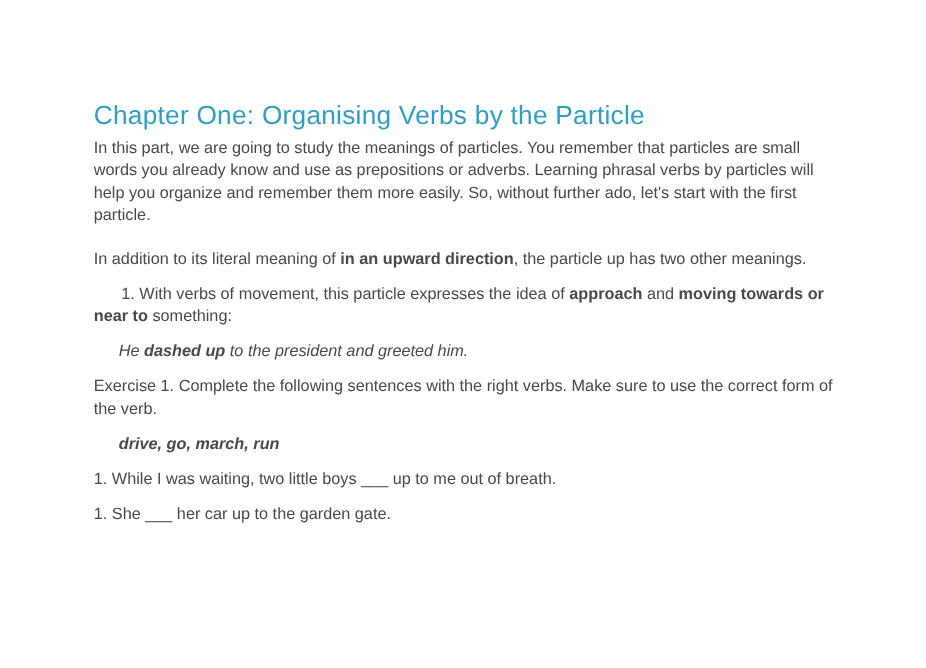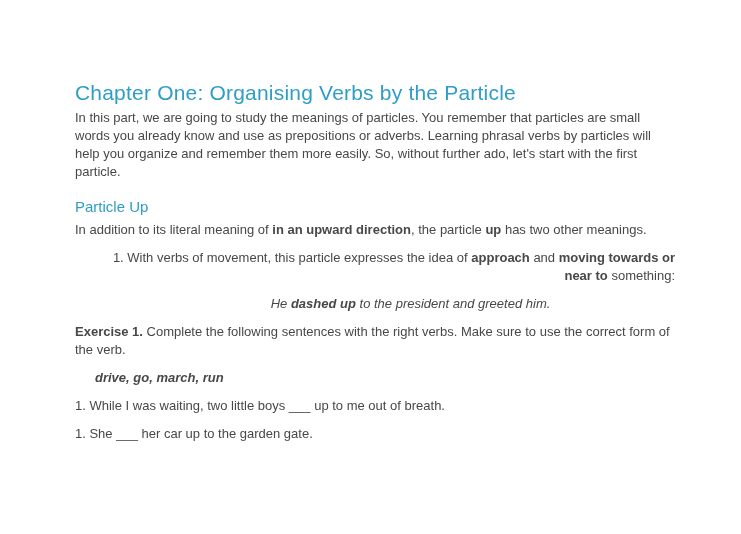--- a/index.html
+++ b/index.html
@@ -36,37 +36,36 @@
     color: var(--heading-color);
     margin: 0 0 5px 0;
   }
   p {
     font-size: 13px;
     line-height: 18px;
     margin: 0 0 10px 0;
     color: var(--body-color);
   }
   p.intro { margin-bottom: 17px; }
-  p.numbered-point { text-indent: 22px; text-align: right; }
-  p.example { margin-left: 71px; font-style: italic; text-align: center; }
+  p.numbered-point { text-indent: 22px; }
+  p.example { margin-left: 20px; font-style: italic; }
   p.word-bank { margin-left: 20px; font-weight: bold; font-style: italic; }
-  .b  { font-weight: bold; }
+  .b  { font-weight: normal; }
   .bi { font-weight: bold; }
 </style>
 </head>
 <body>
 
 <div class="page">
   <div class="content">
 
     <h1 class="chapter">Chapter One: Organising Verbs by the Particle</h1>
 
     <p class="intro">In this part, we are going to study the meanings of particles. You remember that particles are small words you already know and use as prepositions or adverbs. Learning phrasal verbs by particles will help you organize and remember them more easily. So, without further ado, let's start with the first particle.</p>
 
-    <h2 class="section">Particle Up</h2>
 
     <p><span>In addition to its literal meaning of </span><span class="bi">in an upward direction</span><span>, the particle </span><span class="b">up</span><span> has two other meanings.</span></p>
 
     <p class="numbered-point"><span>1. With verbs of movement, this particle expresses the idea of </span><span class="bi">approach</span><span> and </span><span class="bi">moving towards or near to</span><span> something:</span></p>
 
     <p class="example"><span>He </span><span class="bi">dashed up</span><span> to the president and greeted him.</span></p>
 
 
     <p><span class="b">Exercise 1.</span><span> Complete the following sentences with the right verbs. Make sure to use the correct form of the verb.</span></p>
 

